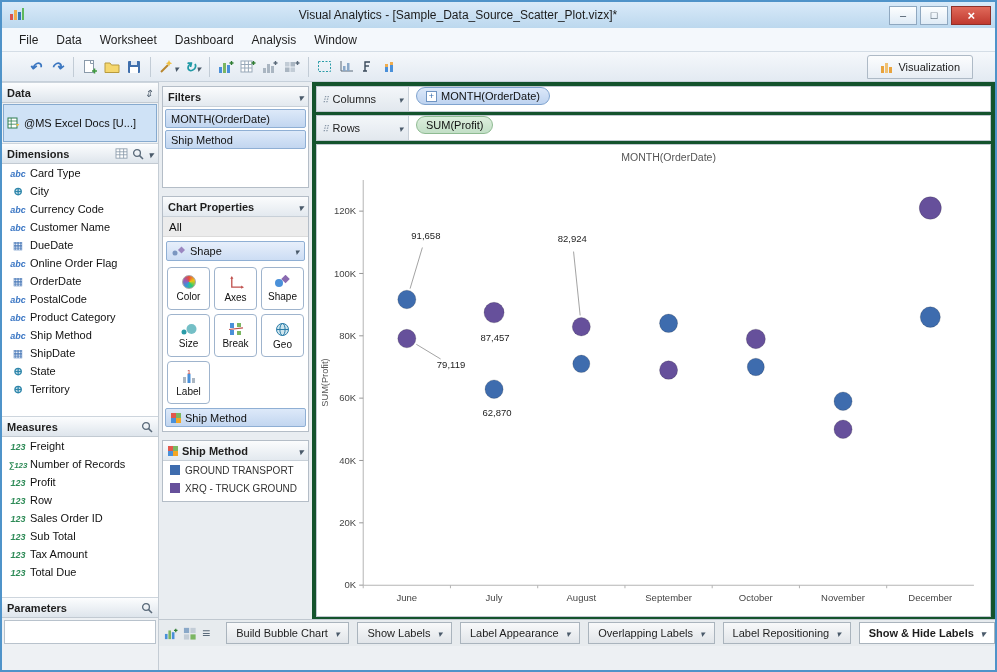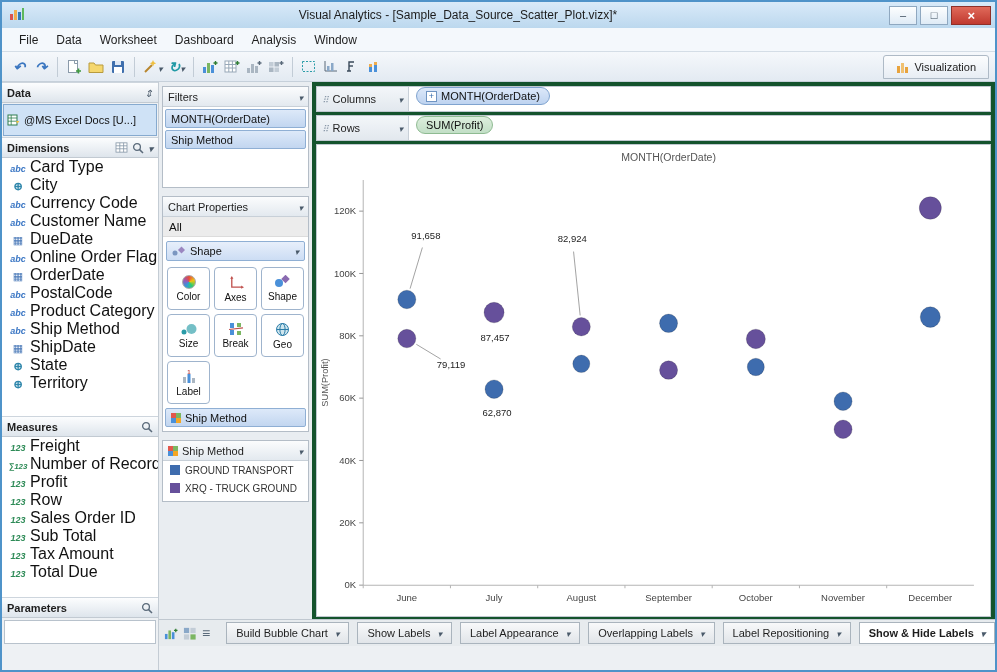--- a/index.html
+++ b/index.html
@@ -12,61 +12,61 @@
   .title{flex:1;text-align:center;font-size:12px;color:#1c1c1c;white-space:nowrap;overflow:hidden}
   .win-btn{width:28px;height:19px;border:1px solid #8fa8c0;background:linear-gradient(#fdfefe,#dfebf6);display:flex;align-items:center;justify-content:center;font-size:11px;color:#3a4a5a;margin-left:3px;cursor:default}
   .win-btn.close{width:40px;background:linear-gradient(#e06a5a,#c0392f);border-color:#8f2f28;color:#fff;font-weight:bold}
   .i-min::before{content:"–"} .i-max::before{content:"□"} .i-close::before{content:"×";font-size:13px}
 
   
   .menubar{height:24px;background:#f4f8fc;border-bottom:1px solid #d4dde6;display:flex;align-items:center;padding-left:8px;flex:none}
   .menu-item{padding:3px 9px;font-size:12px;color:#1e1e1e;cursor:default}
 
   
-  .toolbar{height:30px;background:linear-gradient(#f5f8fb,#e3eaf2);border-bottom:1px solid #c6d0da;display:flex;align-items:center;padding:0 6px;flex:none}
+  .toolbar{height:30px;background:linear-gradient(#f5f8fb,#e3eaf2);border-bottom:1px solid #c6d0da;display:flex;align-items:center;padding:0 22px;flex:none}
   .tb-btn{height:22px;min-width:20px;padding:0 2px;display:flex;align-items:center;justify-content:center;border-radius:2px;margin:0 1px}
   .tb-glyph{font-size:14px;line-height:1}
   .tb-sep{width:1px;height:20px;background:#c2ccd6;margin:0 5px}
   .i-chevron-down::before{content:"▾";font-size:9px;color:#4a5a6a}
   .i-undo::before{content:"↶";color:#3a76c0;font-weight:bold}
   .i-redo::before{content:"↷";color:#3a76c0;font-weight:bold}
   .i-refresh::before{content:"↻";color:#219aa6;font-weight:bold}
   .viz-wrap{margin-left:auto;display:flex;align-items:center}
   .viz-btn{height:24px;display:flex;align-items:center;gap:5px;padding:0 12px;border:1px solid #aebac6;border-radius:3px 3px 0 0;background:linear-gradient(#fcfdfe,#e7edf4);font-size:11px;color:#222}
 
   
   .main{flex:1;display:flex;min-height:0}
 
   
   .left-panel{width:157px;flex:none;background:#eef1f4;border-right:1px solid #c4ccd4;display:flex;flex-direction:column}
   .sec-header{height:21px;flex:none;display:flex;align-items:center;gap:4px;padding:0 5px;background:linear-gradient(#fcfdfe,#dee5ec);border-top:1px solid #cdd5dd;border-bottom:1px solid #c2cad2;font-size:11px;font-weight:bold;color:#1e1e1e}
   .sec-header .spacer{flex:1}
   .i-updown::before{content:"⇕";font-size:10px;color:#4a5a6a;font-weight:normal}
-  .source-row{height:32px;flex:none;margin:1px;background:#cfe2f6;border:1px solid #86aacf;display:flex;align-items:center;gap:4px;padding:0 3px;font-size:11px;color:#111}
+  .source-row{height:38px;flex:none;margin:1px;background:#cfe2f6;border:1px solid #86aacf;display:flex;align-items:center;gap:4px;padding:0 3px;font-size:11px;color:#111}
   .list-area{background:#fff;overflow:hidden}
   .dim-list{flex:1}
   .measure-list{height:160px;flex:none}
-  .field-row{height:18px;display:flex;align-items:center;padding-left:4px;font-size:16px;color:#111;white-space:nowrap}
+  .field-row{height:18px;display:flex;align-items:center;padding-left:4px;font-size:11px;color:#111;white-space:nowrap}
   .fld-icon{width:24px;flex:none;text-align:center;line-height:1}
   .fld-icon[data-icon="abc"]::before{content:"abc";color:#3a76c4;font-style:italic;font-weight:bold;font-size:9px}
   .fld-icon[data-icon="date"]::before{content:"▦";color:#4a79b8;font-size:11px}
   .fld-icon[data-icon="geo"]::before{content:"⊕";color:#2e86ab;font-size:11px;font-weight:bold}
   .fld-icon[data-icon="num"]::before{content:"123";color:#2e8b57;font-style:italic;font-weight:bold;font-size:9px}
   .fld-icon[data-icon="sum"]::before{content:"∑123";color:#2e8b57;font-style:italic;font-weight:bold;font-size:8px}
   .param-box{height:24px;flex:none;margin:2px;background:#fff;border:1px solid #b8c2cc}
   .lp-bottom{height:24px;flex:none}
 
   
   .right-wrap{flex:1;display:flex;flex-direction:column;min-width:0}
   .upper{flex:1;display:flex;min-height:0}
 
   
   .mid-panel{width:153px;flex:none;background:#e9edf1;padding:4px 3px;display:flex;flex-direction:column}
   .box{background:#fff;border:1px solid #b4bdc7;margin-bottom:8px;flex:none;display:flex;flex-direction:column}
-  .box-header{height:20px;flex:none;background:linear-gradient(#fbfcfd,#e3e9ef);border-bottom:1px solid #c8d0d8;display:flex;align-items:center;gap:4px;padding:0 5px;font-size:11px;font-weight:normal;color:#1e1e1e}
+  .box-header{height:20px;flex:none;background:linear-gradient(#fbfcfd,#e3e9ef);border-bottom:1px solid #c8d0d8;display:flex;align-items:center;gap:4px;padding:0 5px;font-size:11px;font-weight:bold;color:#1e1e1e}
   .box-header .spacer{flex:1}
   .filters-box{height:102px}
   .blue-pill{height:19px;margin:2px 2px 0 2px;background:linear-gradient(#dde9f9,#c2d6f0);border:1px solid #8fafd4;border-radius:2px;display:flex;align-items:center;gap:4px;padding:0 5px;font-size:11px;color:#111}
   .cp-box{height:236px}
   .cp-all{height:20px;flex:none;background:#ececec;border-bottom:1px solid #dcdcdc;display:flex;align-items:center;padding:0 6px;font-size:11.5px;font-weight:normal;color:#111}
   .cp-dd{height:20px;flex:none;margin:4px 3px;background:linear-gradient(#e7effb,#ccddf4);border:1px solid #8fafd4;border-radius:2px;display:flex;align-items:center;gap:4px;padding:0 5px;font-size:11px;color:#111}
   .cp-dd .spacer{flex:1}
   .cp-grid{display:flex;flex-wrap:wrap;gap:4px;padding:2px 4px}
   .cp-btn{width:43px;height:43px;background:#fff;border:1px solid #9fb4cd;border-radius:4px;display:flex;flex-direction:column;align-items:center;justify-content:center;gap:2px}
   .cp-label{font-size:10px;color:#111}

